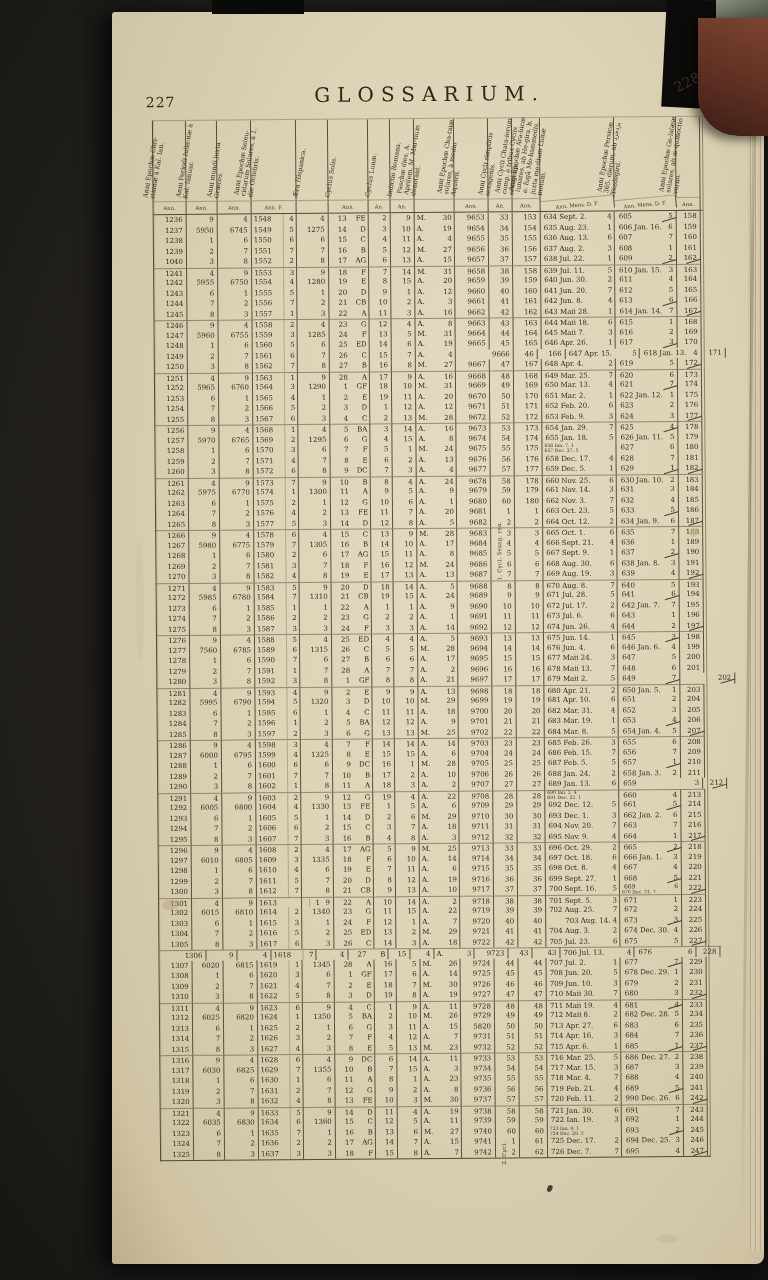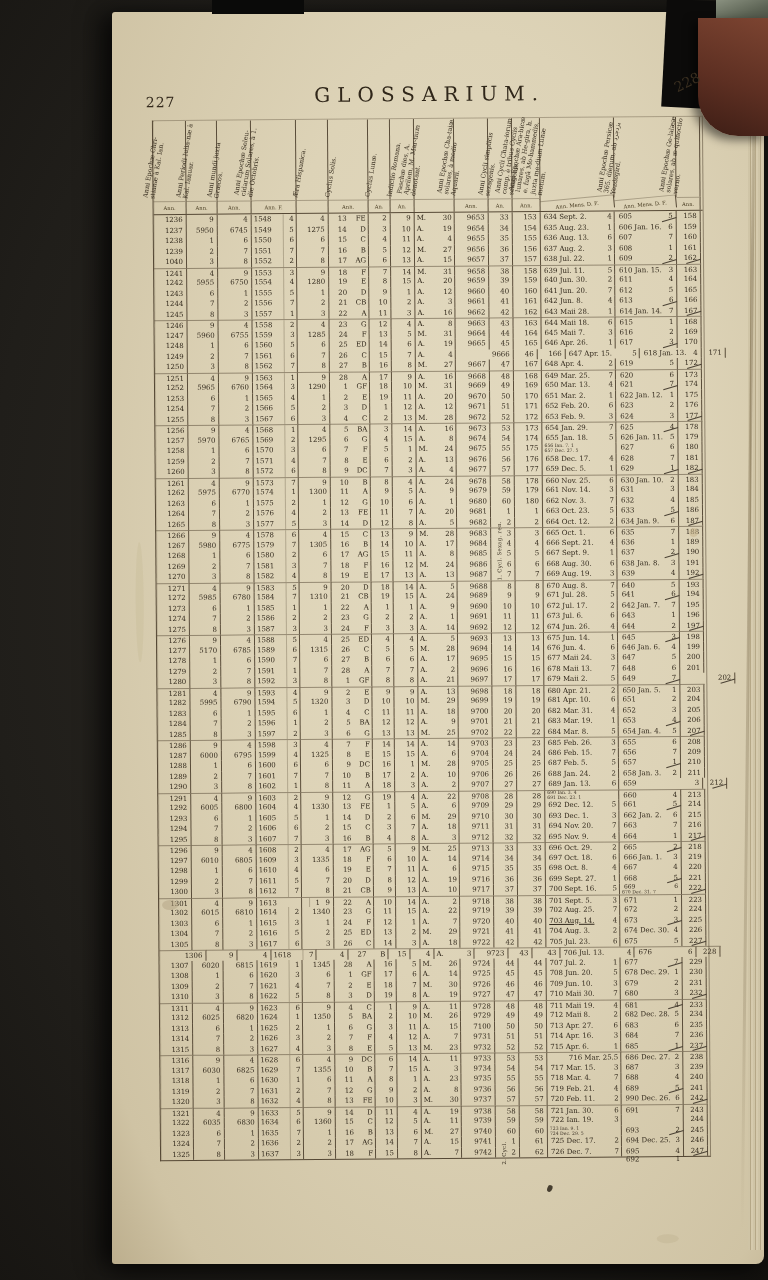--- a/index.html
+++ b/index.html
@@ -1561,21 +1561,21 @@
               <div class="split" style="height: 10.5px;">
                 <div style="padding-left: 2px;">645</div>
                 <div style="padding-right: 1px;">3</div>
               </div>
               <div class="slant"></div>
             </div>
             <div class="num" style="width: 24px;">198</div>
           </div>
           <div class="trow">
             <div class="num" style="width: 33px;">1277</div>
-            <div class="num" style="width: 31px;">5170</div>
+            <div class="num" style="width: 31px;">7560</div>
             <div class="num" style="width: 34px;">6785</div>
             <div class="split" style="width: 45px;">
               <div>1589</div>
               <div class="inF">6</div>
             </div>
             <div class="num" style="width: 32px;">1315</div>
             <div class="split" style="width: 40px;">
               <div style="width: 16px; text-align: right;">26</div>
               <div style="text-align: right; min-width: 15px;">C</div>
             </div>
@@ -2473,21 +2473,21 @@
             <div class="num" style="width: 22px;">12</div>
             <div class="num" style="width: 24px;">1</div>
             <div class="split" style="width: 40px;">
               <div>A.</div>
               <div>7</div>
             </div>
             <div class="num" style="width: 34px;">9720</div>
             <div class="num" style="width: 24px;">40</div>
             <div class="num" style="width: 28px;">40</div>
             <div class=" split" style="width: 74px;">
-              <div style="padding-left: 1px; text-decoration: underline;">703 Aug. 14.</div>
+              <div style="padding-left: 17px;">703 Aug. 14.</div>
               <div>4</div>
             </div>
             <div style="width: 62px;">
               <div class="split" style="height: 10.5px;">
                 <div style="padding-left: 2px;">673</div>
                 <div style="padding-right: 1px;">3</div>
               </div>
               <div class="slant"></div>
             </div>
             <div class="num" style="width: 24px;">225</div>
@@ -2812,21 +2812,21 @@
             <div class="split" style="width: 40px;">
               <div style="width: 16px; text-align: right;">6</div>
               <div style="text-align: right; min-width: 15px;">G</div>
             </div>
             <div class="num" style="width: 22px;">3</div>
             <div class="num" style="width: 24px;">11</div>
             <div class="split" style="width: 40px;">
               <div>A.</div>
               <div>15</div>
             </div>
-            <div class="num" style="width: 34px;">7100</div>
+            <div class="num" style="width: 34px;">5820</div>
             <div class="num" style="width: 24px;">50</div>
             <div class="num" style="width: 28px;">50</div>
             <div class=" split" style="width: 74px;">
               <div style="padding-left: 1px;">713 Apr. 27.</div>
               <div>6</div>
             </div>
             <div style="width: 62px;">
               <div class="split" style="height: 10.5px;">
                 <div style="padding-left: 2px;">683</div>
                 <div style="padding-right: 1px;">6</div>
@@ -2918,21 +2918,21 @@
             </div>
             <div class="num" style="width: 22px;">6</div>
             <div class="num" style="width: 24px;">14</div>
             <div class="split" style="width: 40px;">
               <div>A.</div>
               <div>11</div>
             </div>
             <div class="num" style="width: 34px;">9733</div>
             <div class="num" style="width: 24px;">53</div>
             <div class="num" style="width: 28px;">53</div>
-            <div class=" split" style="width: 74px; justify-content: flex-end;">
+            <div class=" split" style="width: 74px;">
               <div style="padding-left: 1px;">716 Mar. 25.</div>
               <div>5</div>
             </div>
             <div style="width: 62px;">
               <div class="split" style="height: 10.5px;">
                 <div style="padding-left: 2px;">686 Dec. 27.</div>
                 <div style="padding-right: 1px;">2</div>
               </div>
             </div>
             <div class="num" style="width: 24px;">238</div>
@@ -3128,21 +3128,21 @@
               <div>11</div>
             </div>
             <div class="num" style="width: 34px;">9739</div>
             <div class="num" style="width: 24px;">59</div>
             <div class="num" style="width: 28px;">59</div>
             <div class=" split" style="width: 74px;">
               <div style="padding-left: 1px;">722 Ian. 19.</div>
               <div>3</div>
             </div>
             <div style="width: 62px;">
-              <div class="split" style="height: 10.5px; margin-top: 40px;">
+              <div class="split" style="height: 10.5px;">
                 <div style="padding-left: 2px;">692</div>
                 <div style="padding-right: 1px;">1</div>
               </div>
             </div>
             <div class="num" style="width: 24px;">244</div>
           </div>
           <div class="trow">
             <div class="num" style="width: 33px;">1323</div>
             <div class="num" style="width: 31px;">6</div>
             <div class="num" style="width: 34px;">1</div>

